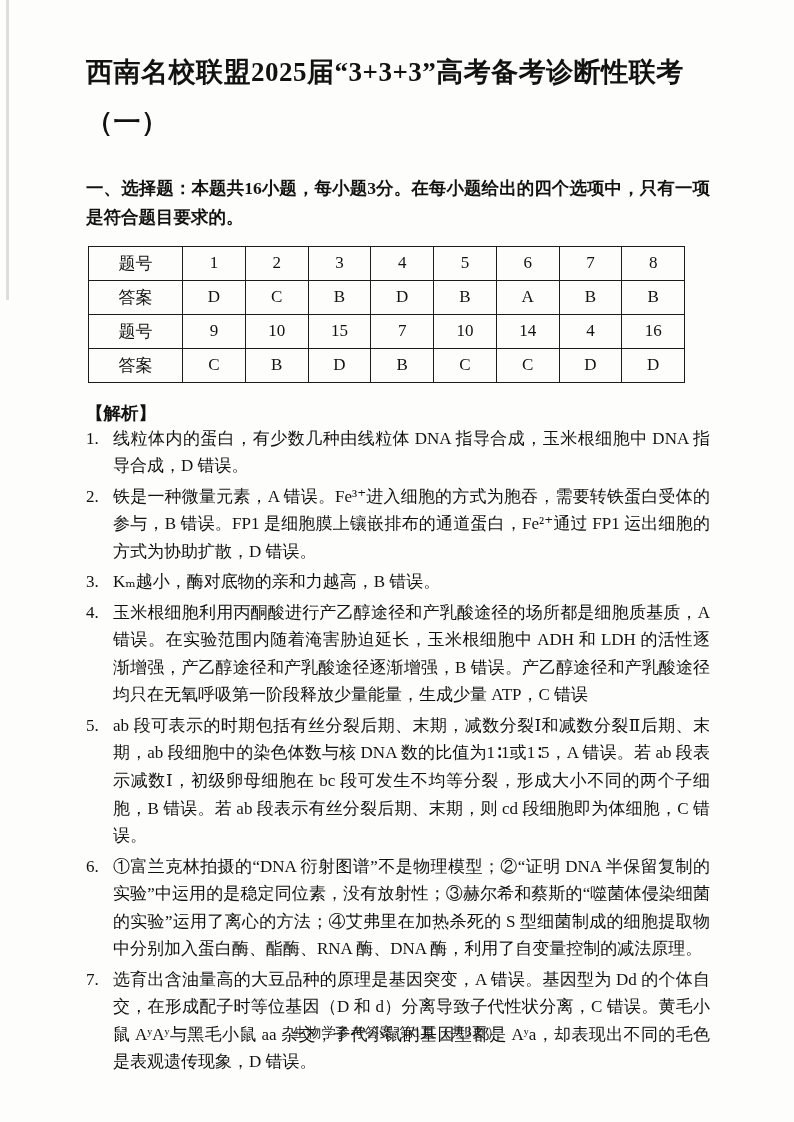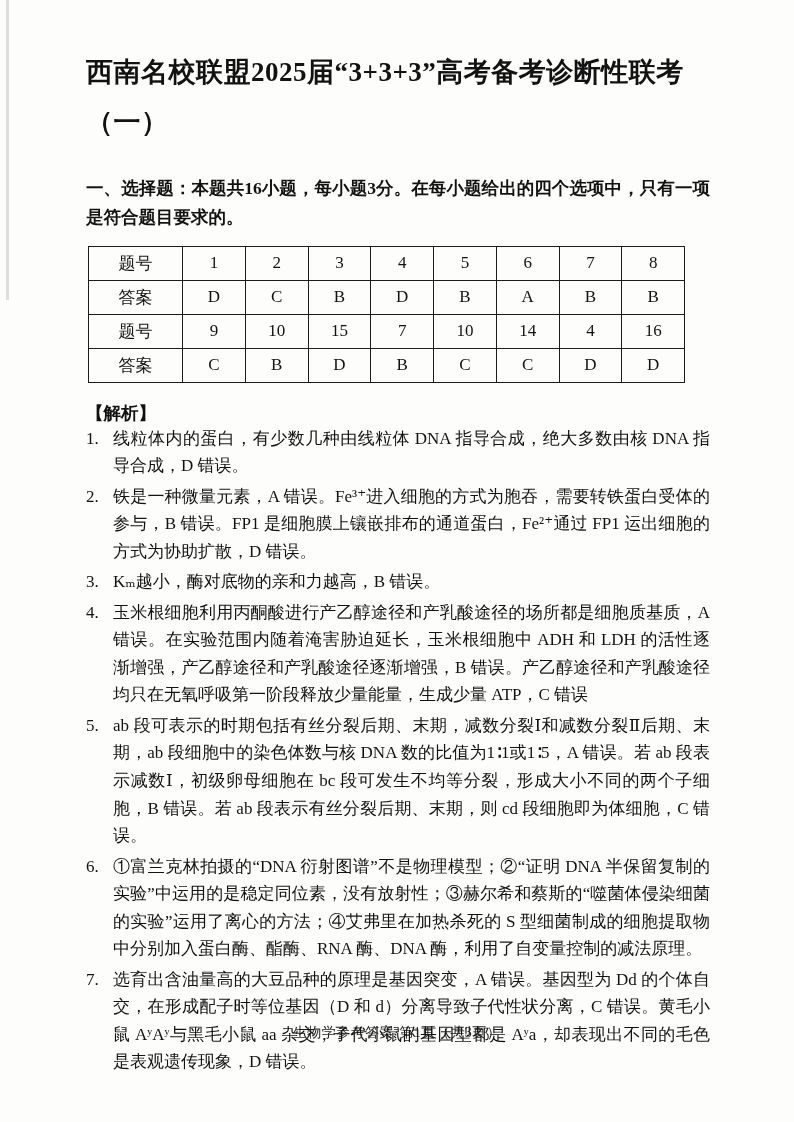--- a/index.html
+++ b/index.html
@@ -144,21 +144,21 @@
         <td>D</td>
       </tr>
     </tbody>
   </table>
 
   <p class="analysis-label">【解析】</p>
 
   <div class="items">
     <div class="item">
       <span class="num">1.</span>
-      <span class="text">线粒体内的蛋白，有少数几种由线粒体 DNA 指导合成，绝大多数由核 DNA 指导合成，D 错误。</span>
+      <span class="text">线粒体内的蛋白，有少数几种由线粒体 DNA 指导合成，玉米根细胞中 DNA 指导合成，D 错误。</span>
     </div>
     <div class="item">
       <span class="num">2.</span>
       <span class="text">铁是一种微量元素，A 错误。Fe³⁺进入细胞的方式为胞吞，需要转铁蛋白受体的参与，B 错误。FP1 是细胞膜上镶嵌排布的通道蛋白，Fe²⁺通过 FP1 运出细胞的方式为协助扩散，D 错误。</span>
     </div>
     <div class="item">
       <span class="num">3.</span>
       <span class="text">Kₘ越小，酶对底物的亲和力越高，B 错误。</span>
     </div>
     <div class="item">

